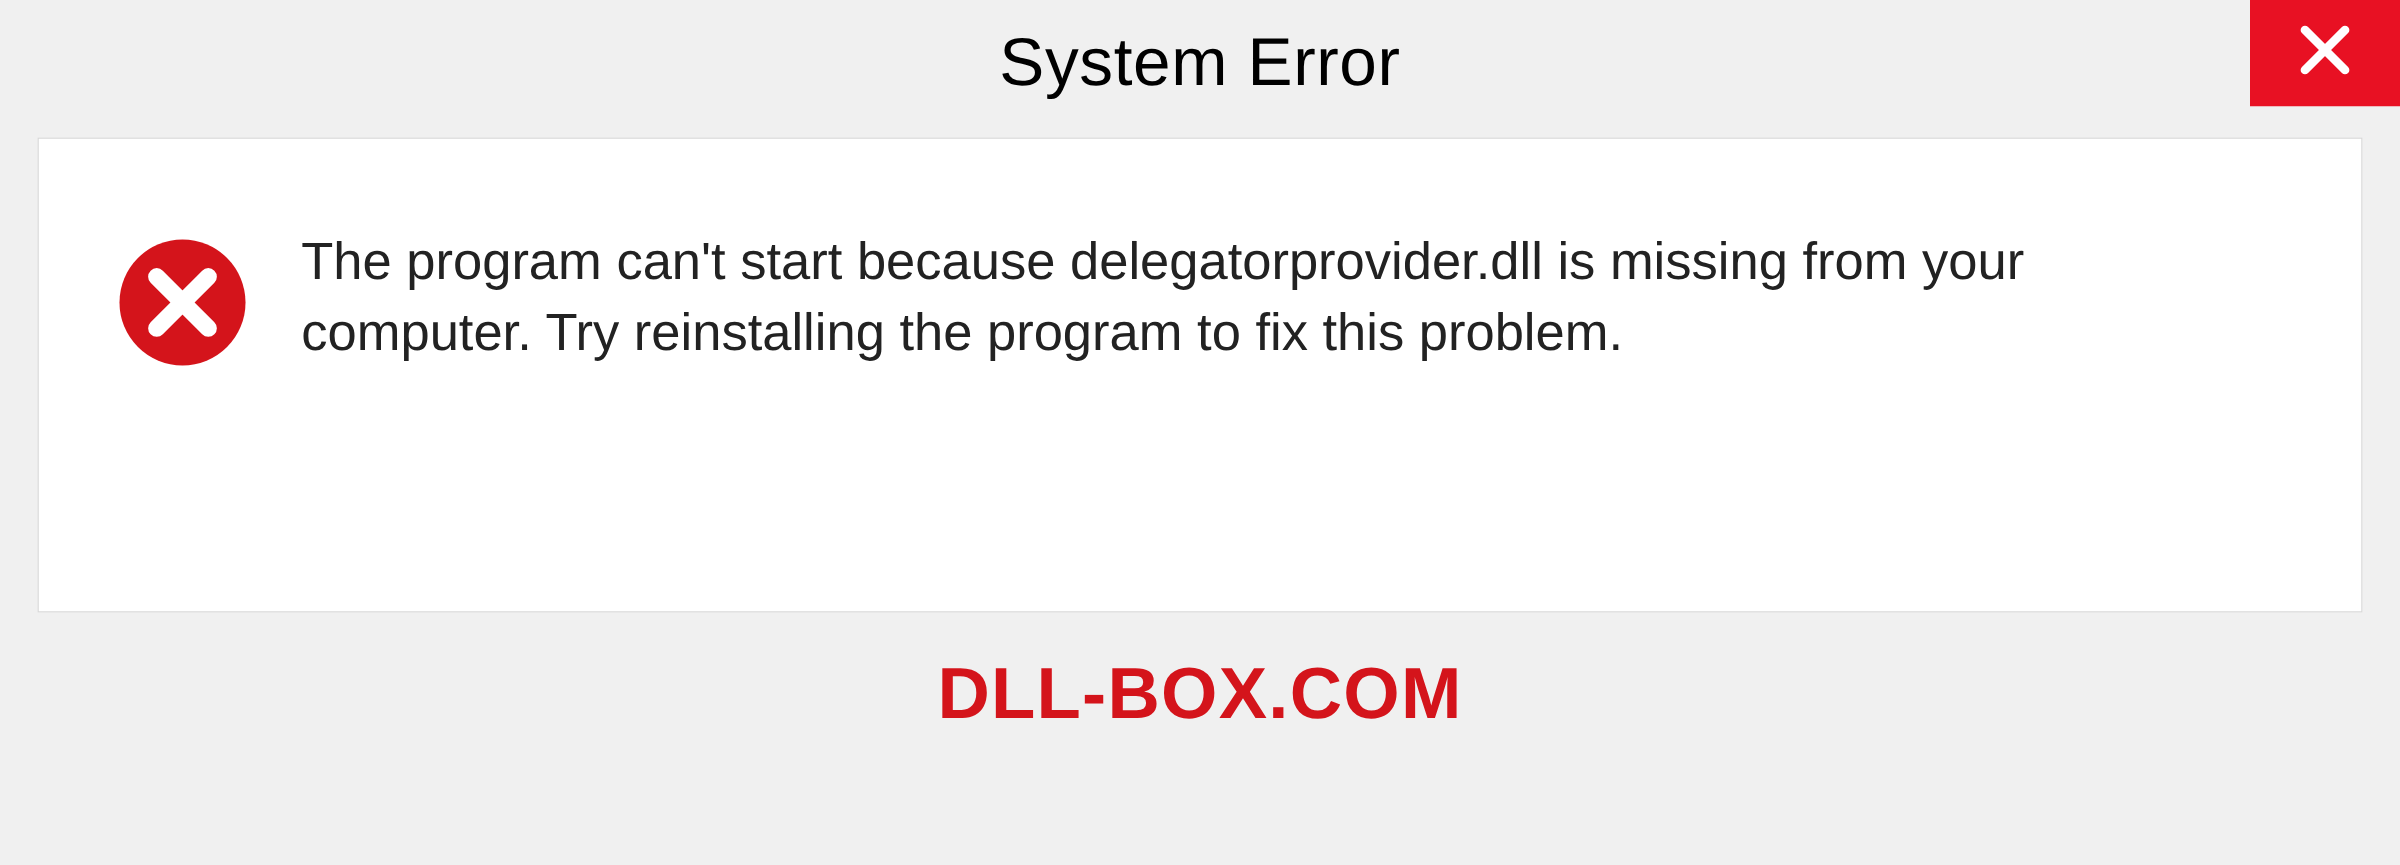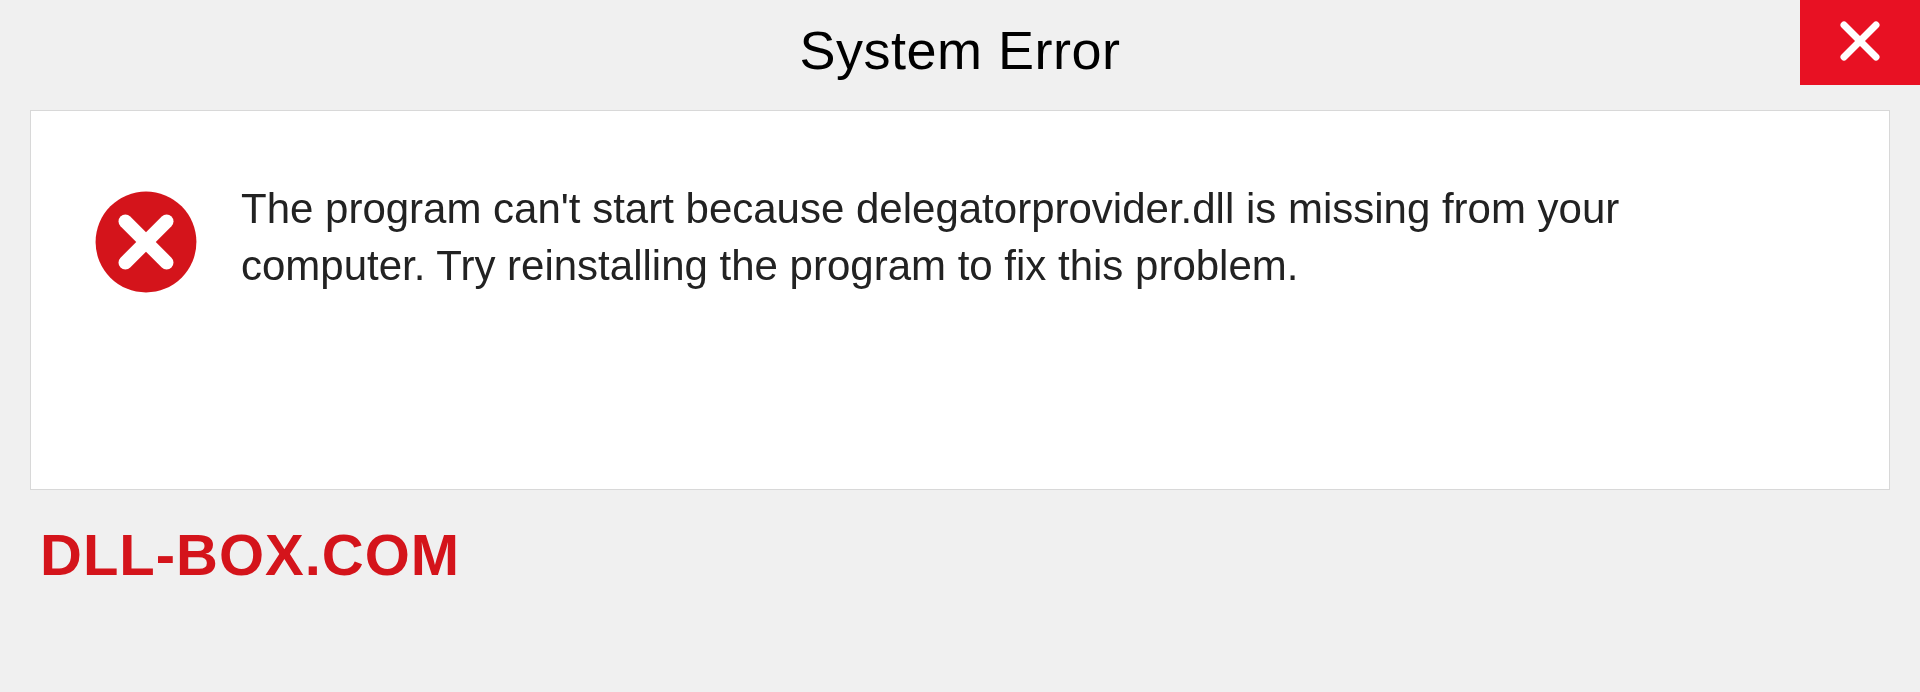--- a/index.html
+++ b/index.html
@@ -79,21 +79,21 @@
       font-weight: 400;
       padding-right: 40px;
     }
     .footer {
       position: absolute;
       bottom: 28px;
       right: 40px;
       left: 40px;
       display: flex;
       align-items: center;
-      justify-content: space-between;
+      justify-content: center;
       gap: 40px;
     }
     .watermark {
       font-size: 58px;
       font-weight: 800;
       color: #d4141b;
       letter-spacing: 1px;
       font-family: Arial, sans-serif;
     }
     .ok-btn {

